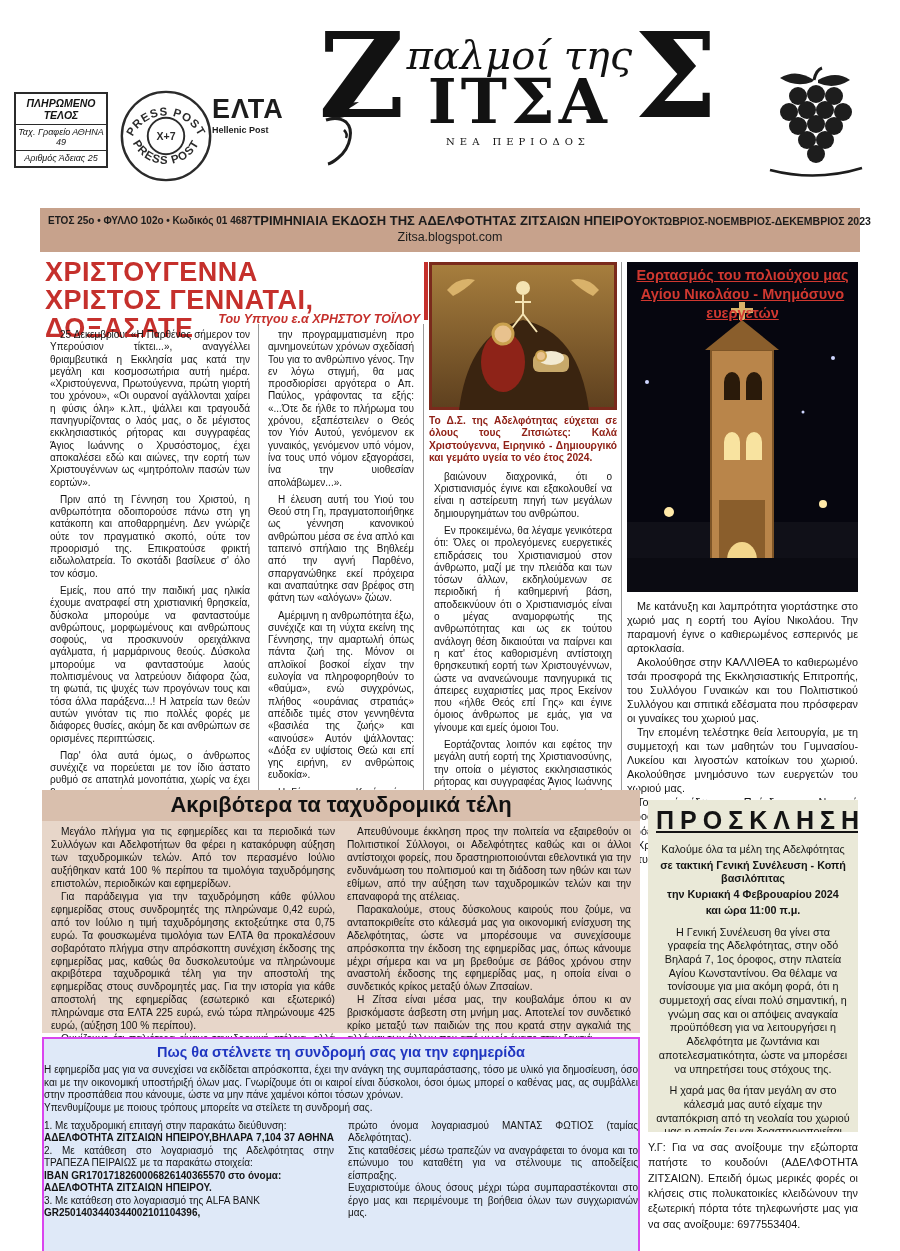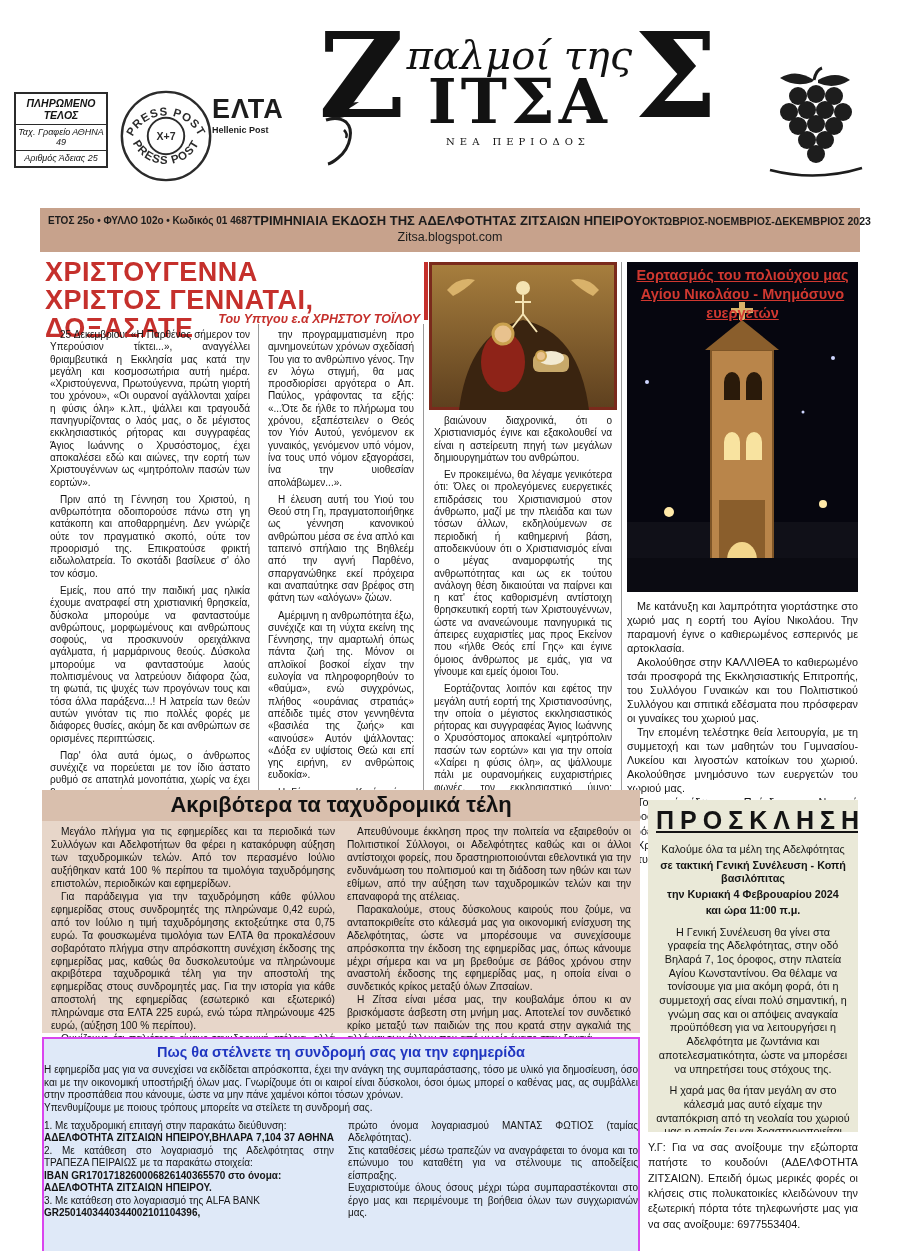--- a/index.html
+++ b/index.html
@@ -203,20 +203,21 @@
       <circle cx="94" cy="26" r="7" fill="#f4e3b2"></circle>
       <path d="M 94 33 L 94 52 M 86 40 L 102 40 M 94 52 L 80 70 M 94 52 L 108 70" stroke="#f4e3b2" stroke-width="2" fill="none"></path>
       <ellipse cx="74" cy="100" rx="22" ry="30" fill="#8e2318"></ellipse>
       <circle cx="74" cy="72" r="10" fill="#e8c28e" stroke="#caa14e" stroke-width="3"></circle>
       <rect x="104" y="92" width="36" height="18" rx="6" fill="#c8a96a"></rect>
       <ellipse cx="122" cy="96" rx="13" ry="7" fill="#f2ead2"></ellipse>
       <circle cx="112" cy="94" r="5" fill="#e8c28e" stroke="#caa14e" stroke-width="2"></circle>
       <path d="M 18 28 Q 30 14 46 18 Q 36 28 24 34 Z" fill="#d9b26a"></path>
       <path d="M 170 28 Q 158 14 142 18 Q 152 28 164 34 Z" fill="#d9b26a"></path>
     </svg>
+    <p class="caption">Το Δ.Σ. της Αδελφότητας εύχεται σε όλους τους Ζιτσιώτες: Καλά Χριστούγεννα, Ειρηνικό - Δημιουργικό και γεμάτο υγεία το νέο έτος 2024.</p>
     <div class="bodycol">
         <p>βαιώνουν διαχρονικά, ότι ο Χριστιανισμός έγινε και εξακολουθεί να είναι η αστείρευτη πηγή των μεγάλων δημιουργημάτων του ανθρώπου.</p>
         <p>Εν προκειμένω, θα λέγαμε γενικότερα ότι: Όλες οι προλεγόμενες ευεργετικές επιδράσεις του Χριστιανισμού στον άνθρωπο, μαζί με την πλειάδα και των τόσων άλλων, εκδηλούμενων σε περιοδική ή καθημερινή βάση, αποδεικνύουν ότι ο Χριστιανισμός είναι ο μέγας αναμορφωτής της ανθρωπότητας και ως εκ τούτου ανάλογη θέση δικαιούται να παίρνει και η κατ' έτος καθορισμένη αντίστοιχη θρησκευτική εορτή των Χριστουγέννων, ώστε να ανανεώνουμε πανηγυρικά τις άπειρες ευχαριστίες μας προς Εκείνον που «ήλθε Θεός επί Γης» και έγινε όμοιος άνθρωπος με εμάς, για να γίνουμε και εμείς όμοιοι Του.</p>
         <p>Εορτάζοντας λοιπόν και εφέτος την μεγάλη αυτή εορτή της Χριστιανοσύνης, την οποία ο μέγιστος εκκλησιαστικός ρήτορας και συγγραφέας Άγιος Ιωάννης ο Χρυσόστομος αποκαλεί «μητρόπολιν πασών των εορτών» και για την οποία «Χαίρει η φύσις όλη», ας ψάλλουμε πάλι με ουρανομήκεις ευχαριστήριες φωνές, τον εκκλησιαστικό ύμνο: «Χριστός γεννάται, δοξάσατε, Χριστός εξ ουρανών, απαντήσατε...»!</p>
       </div>
 
   </div>
 
   <div id="col4">
     <div class="photo">

